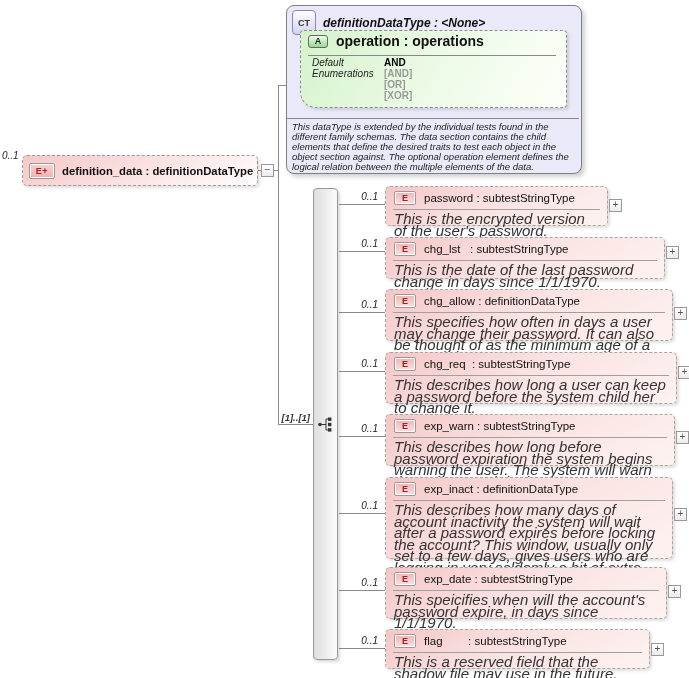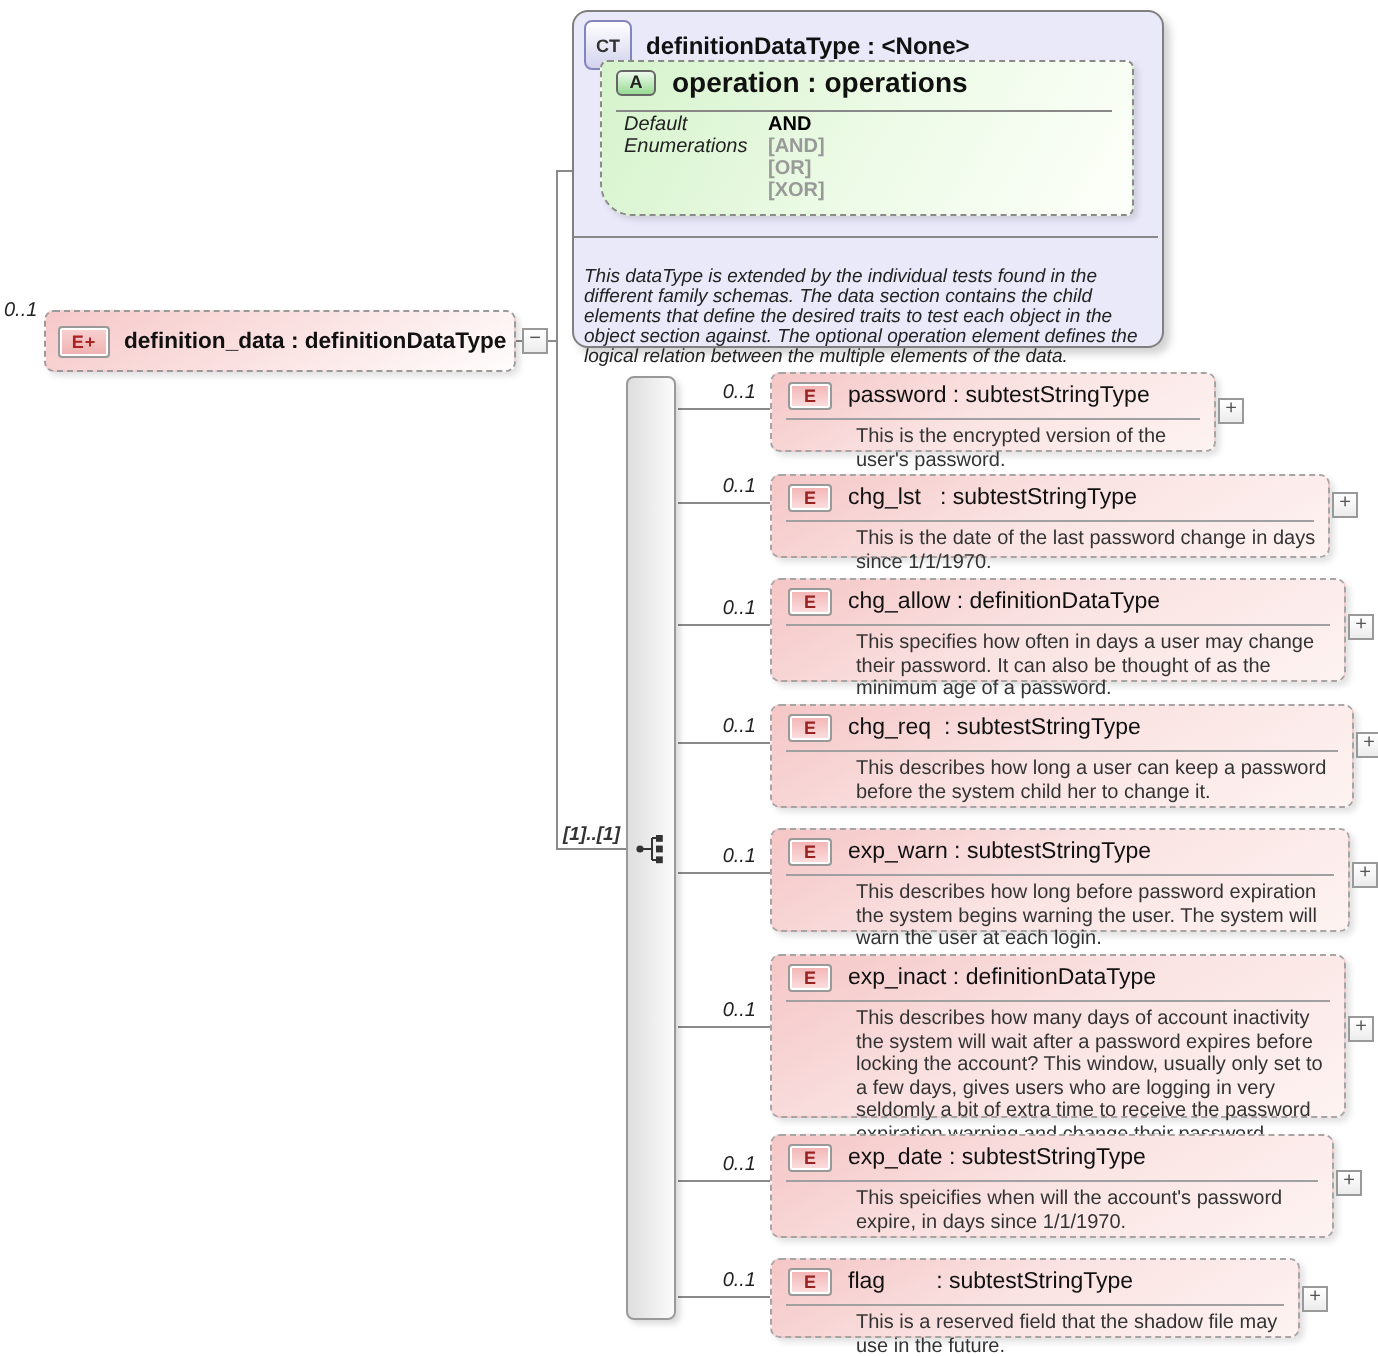--- a/index.html
+++ b/index.html
@@ -25,37 +25,37 @@
   .q4{left:348px;top:358px}.q5{left:348px;top:423px}.q6{left:348px;top:500px}
   .q7{left:348px;top:577px}.q8{left:348px;top:635px}
   .occ{position:absolute;left:268px;top:412px;width:42px;text-align:right;
        font-style:italic;font-size:9.5px;font-weight:bold;color:#333;}
 
   
   .ct-box{position:absolute;left:286px;top:5px;width:294px;height:167px;
           border:1px solid #808080;border-radius:8px;background:#e9e9f9;
           box-shadow:3px 3px 4px rgba(0,0,0,0.18);}
   .ct-hdr{position:absolute;left:292px;top:10px;display:flex;align-items:center;gap:7px;}
-  .ct-title{font-size:12px;font-weight:bold;color:#111;}
+  .ct-title{font-size:12px;font-weight:bold;color:#111;font-style:italic;}
   .attr-box{position:absolute;left:300px;top:30px;width:265px;height:76px;
             border:1px dashed #8a8a8a;border-radius:4px 4px 4px 16px;
             background:linear-gradient(120deg,#d5f3cb 0%,#eefbe8 55%,#fdfffa 100%);
             box-shadow:2px 2px 3px rgba(0,0,0,0.12);}
   .attr-hdr{position:absolute;left:308px;top:33px;display:flex;align-items:center;gap:8px;}
   .attr-title{font-size:14px;font-weight:bold;color:#111;}
   .attr-sep{position:absolute;left:308px;top:55px;width:248px;height:1px;background:#888;}
   .facet-label{position:absolute;left:312px;font-style:italic;font-size:10px;color:#222;}
   .facet-val{position:absolute;left:384px;font-size:10px;color:#000;}
   .fv-bold{font-weight:bold;text-align:center;}
   .fv-gray{color:#999;font-weight:bold;}
   .fl1{top:57px}.fl2{top:68px}
   .fv1{top:57px}.fv2{top:68px}.fv3{top:79px}.fv4{top:90px}
   .ct-sep{position:absolute;left:287px;top:118px;width:292px;height:1px;background:#888;}
   .ct-desc{position:absolute;left:292px;top:122px;width:280px;
-           font-style:italic;font-size:9.5px;line-height:9.7px;color:#222;line-height:9.8px;margin-top:12px;}
+           font-style:italic;font-size:9.5px;line-height:9.7px;color:#222;line-height:9.8px;}
   .ct-desc{line-height:9.9px;}
 
   
   .badge{display:flex;align-items:center;justify-content:center;box-sizing:border-box;flex:none;}
   .badge-ct{width:24px;height:25px;border:1px solid #8585bd;border-radius:4px;
             background:linear-gradient(#ffffff,#d2d2ee);font-size:9px;font-weight:bold;color:#333;}
   .badge-a{width:20px;height:13px;border:1px solid #666;border-radius:3px;
            background:linear-gradient(#effbee,#97da92);font-size:9px;font-weight:bold;color:#222;}
   .badge-e{width:22px;height:14px;border:1px solid #999;border-radius:2px;
            background:linear-gradient(#f3b3b3,#fbe0e0);box-shadow:inset 0 0 0 1px #fff;
@@ -87,21 +87,21 @@
   .seq-glyph{position:absolute;left:317px;top:416px;}
 
   
   .el{position:absolute;left:385px;box-sizing:border-box;border:1px dashed #a5a5a5;border-radius:5px;
       background:linear-gradient(150deg,#f5c6c6 0%,#fae2e2 45%,#fdf3f1 100%);
       box-shadow:2px 2px 3px rgba(0,0,0,0.12);}
   .el .hdr{position:absolute;top:4px;left:8px;display:flex;align-items:center;gap:8px;}
   .el .lbl{font-size:11.5px;font-weight:normal;color:#111;white-space:pre;}
   .el .sep{position:absolute;left:7px;right:7px;top:22px;height:1px;background:#a0a0a0;}
   .el .desc{position:absolute;top:26px;left:8px;right:6px;
-            font-size:10px;line-height:11.5px;color:#333;margin-left:34px;}
+            font-style:italic;font-size:15px;line-height:11.5px;color:#333;}
   .p1{top:186px;width:223px;height:40px}
   .p2{top:237px;width:280px;height:42px}
   .p3{top:289px;width:288px;height:52px}
   .p4{top:352px;width:292px;height:52px}
   .p5{top:414px;width:290px;height:52px}
   .p6{top:477px;width:288px;height:82px}
   .p7{top:567px;width:282px;height:52px}
   .p8{top:629px;width:265px;height:40px}
 </style>
 </head>

